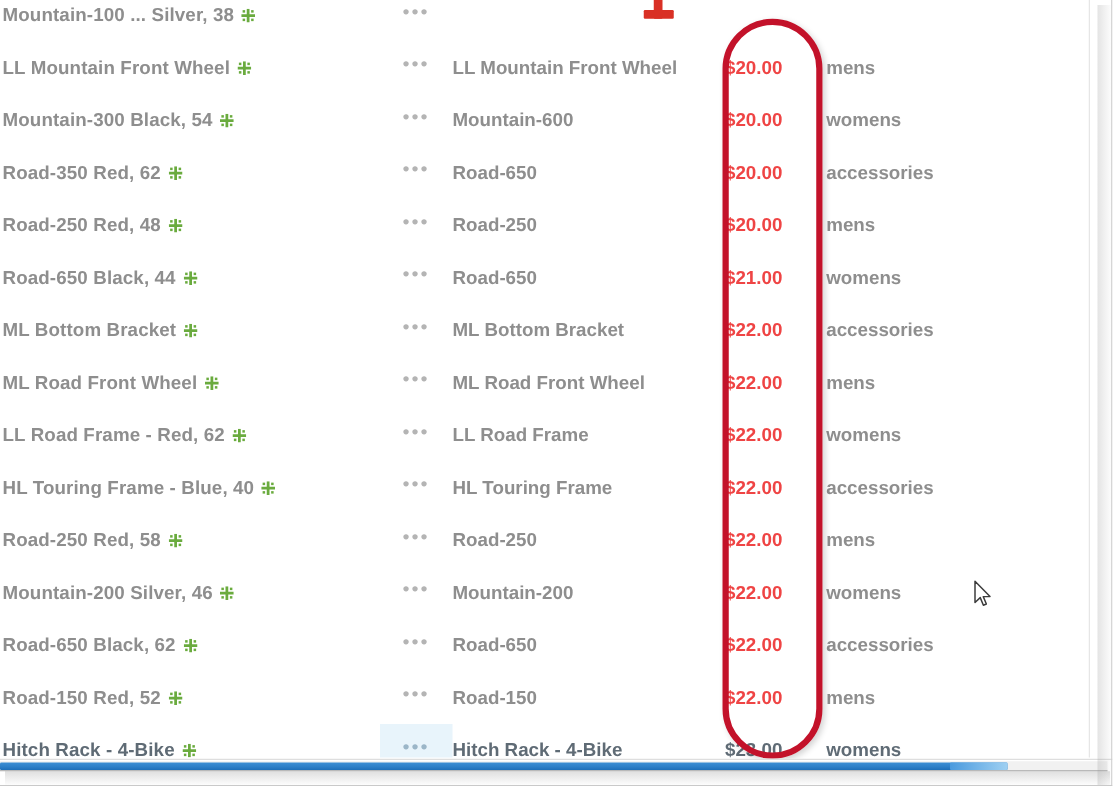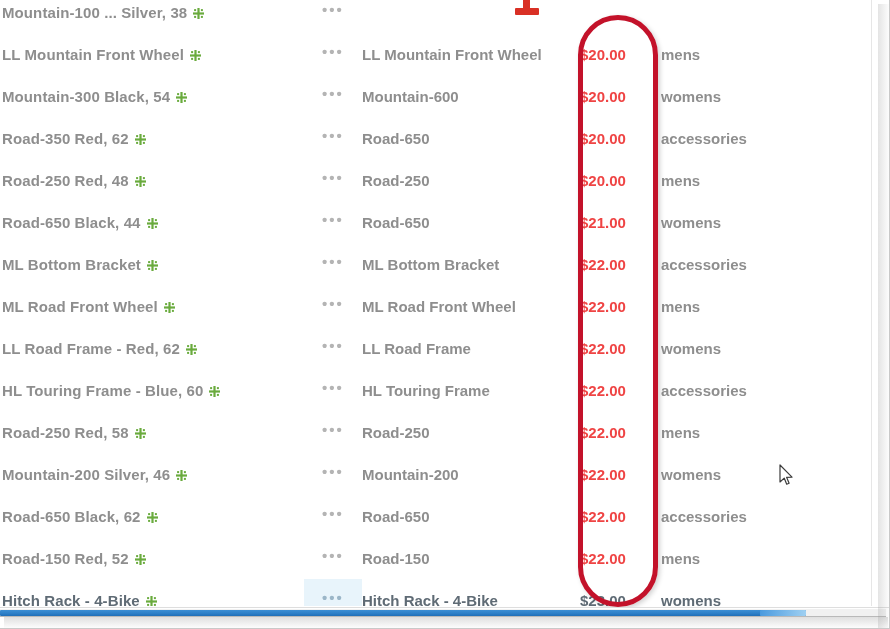--- a/index.html
+++ b/index.html
@@ -389,21 +389,21 @@
                     <rect x="1.1" y="7.9" width="2.0" height="2.0"></rect>
                     <rect x="7.9" y="7.9" width="2.0" height="2.0"></rect>
                   </g>
                 </svg></span></td>
             <td class="col-dots"><span class="dots">•••</span></td>
             <td class="col-model"><span class="cell-model">LL Road Frame</span></td>
             <td class="col-price"><span class="cell-price">$22.00</span></td>
             <td class="col-cat"><span class="cell-cat">womens</span></td>
           </tr>
           <tr>
-            <td class="col-name"><span class="cell-name">HL Touring Frame - Blue, 60</span><span class="sparkle"><svg width="11" height="11" viewBox="0 0 11 11" xmlns="http://www.w3.org/2000/svg">
+            <td class="col-name"><span class="cell-name">HL Touring Frame - Blue, 40</span><span class="sparkle"><svg width="11" height="11" viewBox="0 0 11 11" xmlns="http://www.w3.org/2000/svg">
                   <g fill="#6aab3e">
                     <rect x="4.4" y="0" width="2.2" height="11"></rect>
                     <rect x="0" y="4.4" width="11" height="2.2"></rect>
                     <rect x="1.1" y="1.1" width="2.0" height="2.0"></rect>
                     <rect x="7.9" y="1.1" width="2.0" height="2.0"></rect>
                     <rect x="1.1" y="7.9" width="2.0" height="2.0"></rect>
                     <rect x="7.9" y="7.9" width="2.0" height="2.0"></rect>
                   </g>
                 </svg></span></td>
             <td class="col-dots"><span class="dots">•••</span></td>

